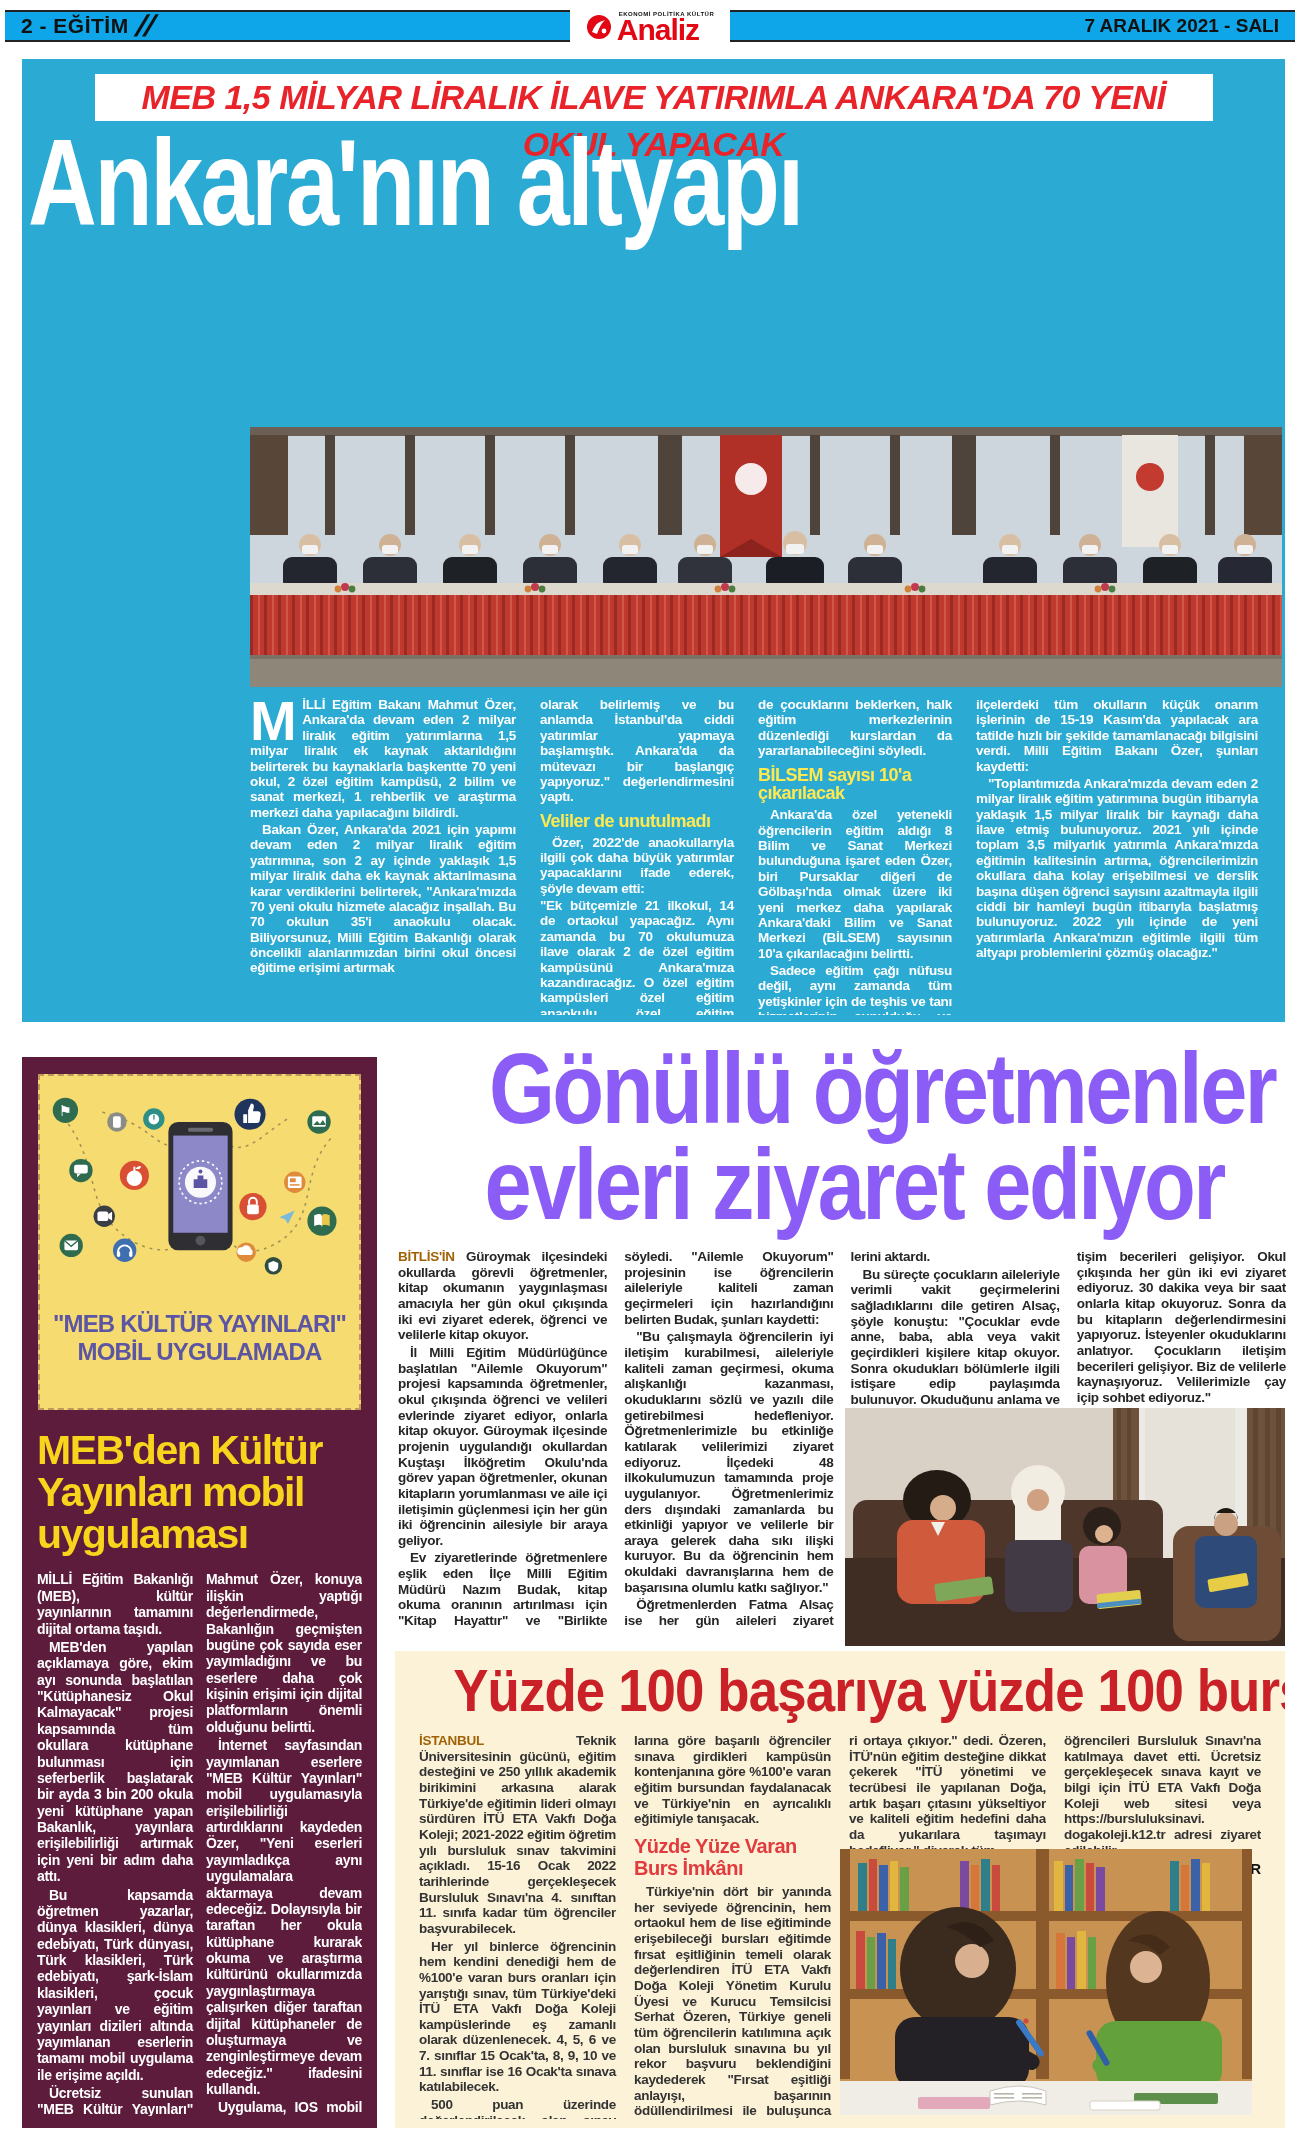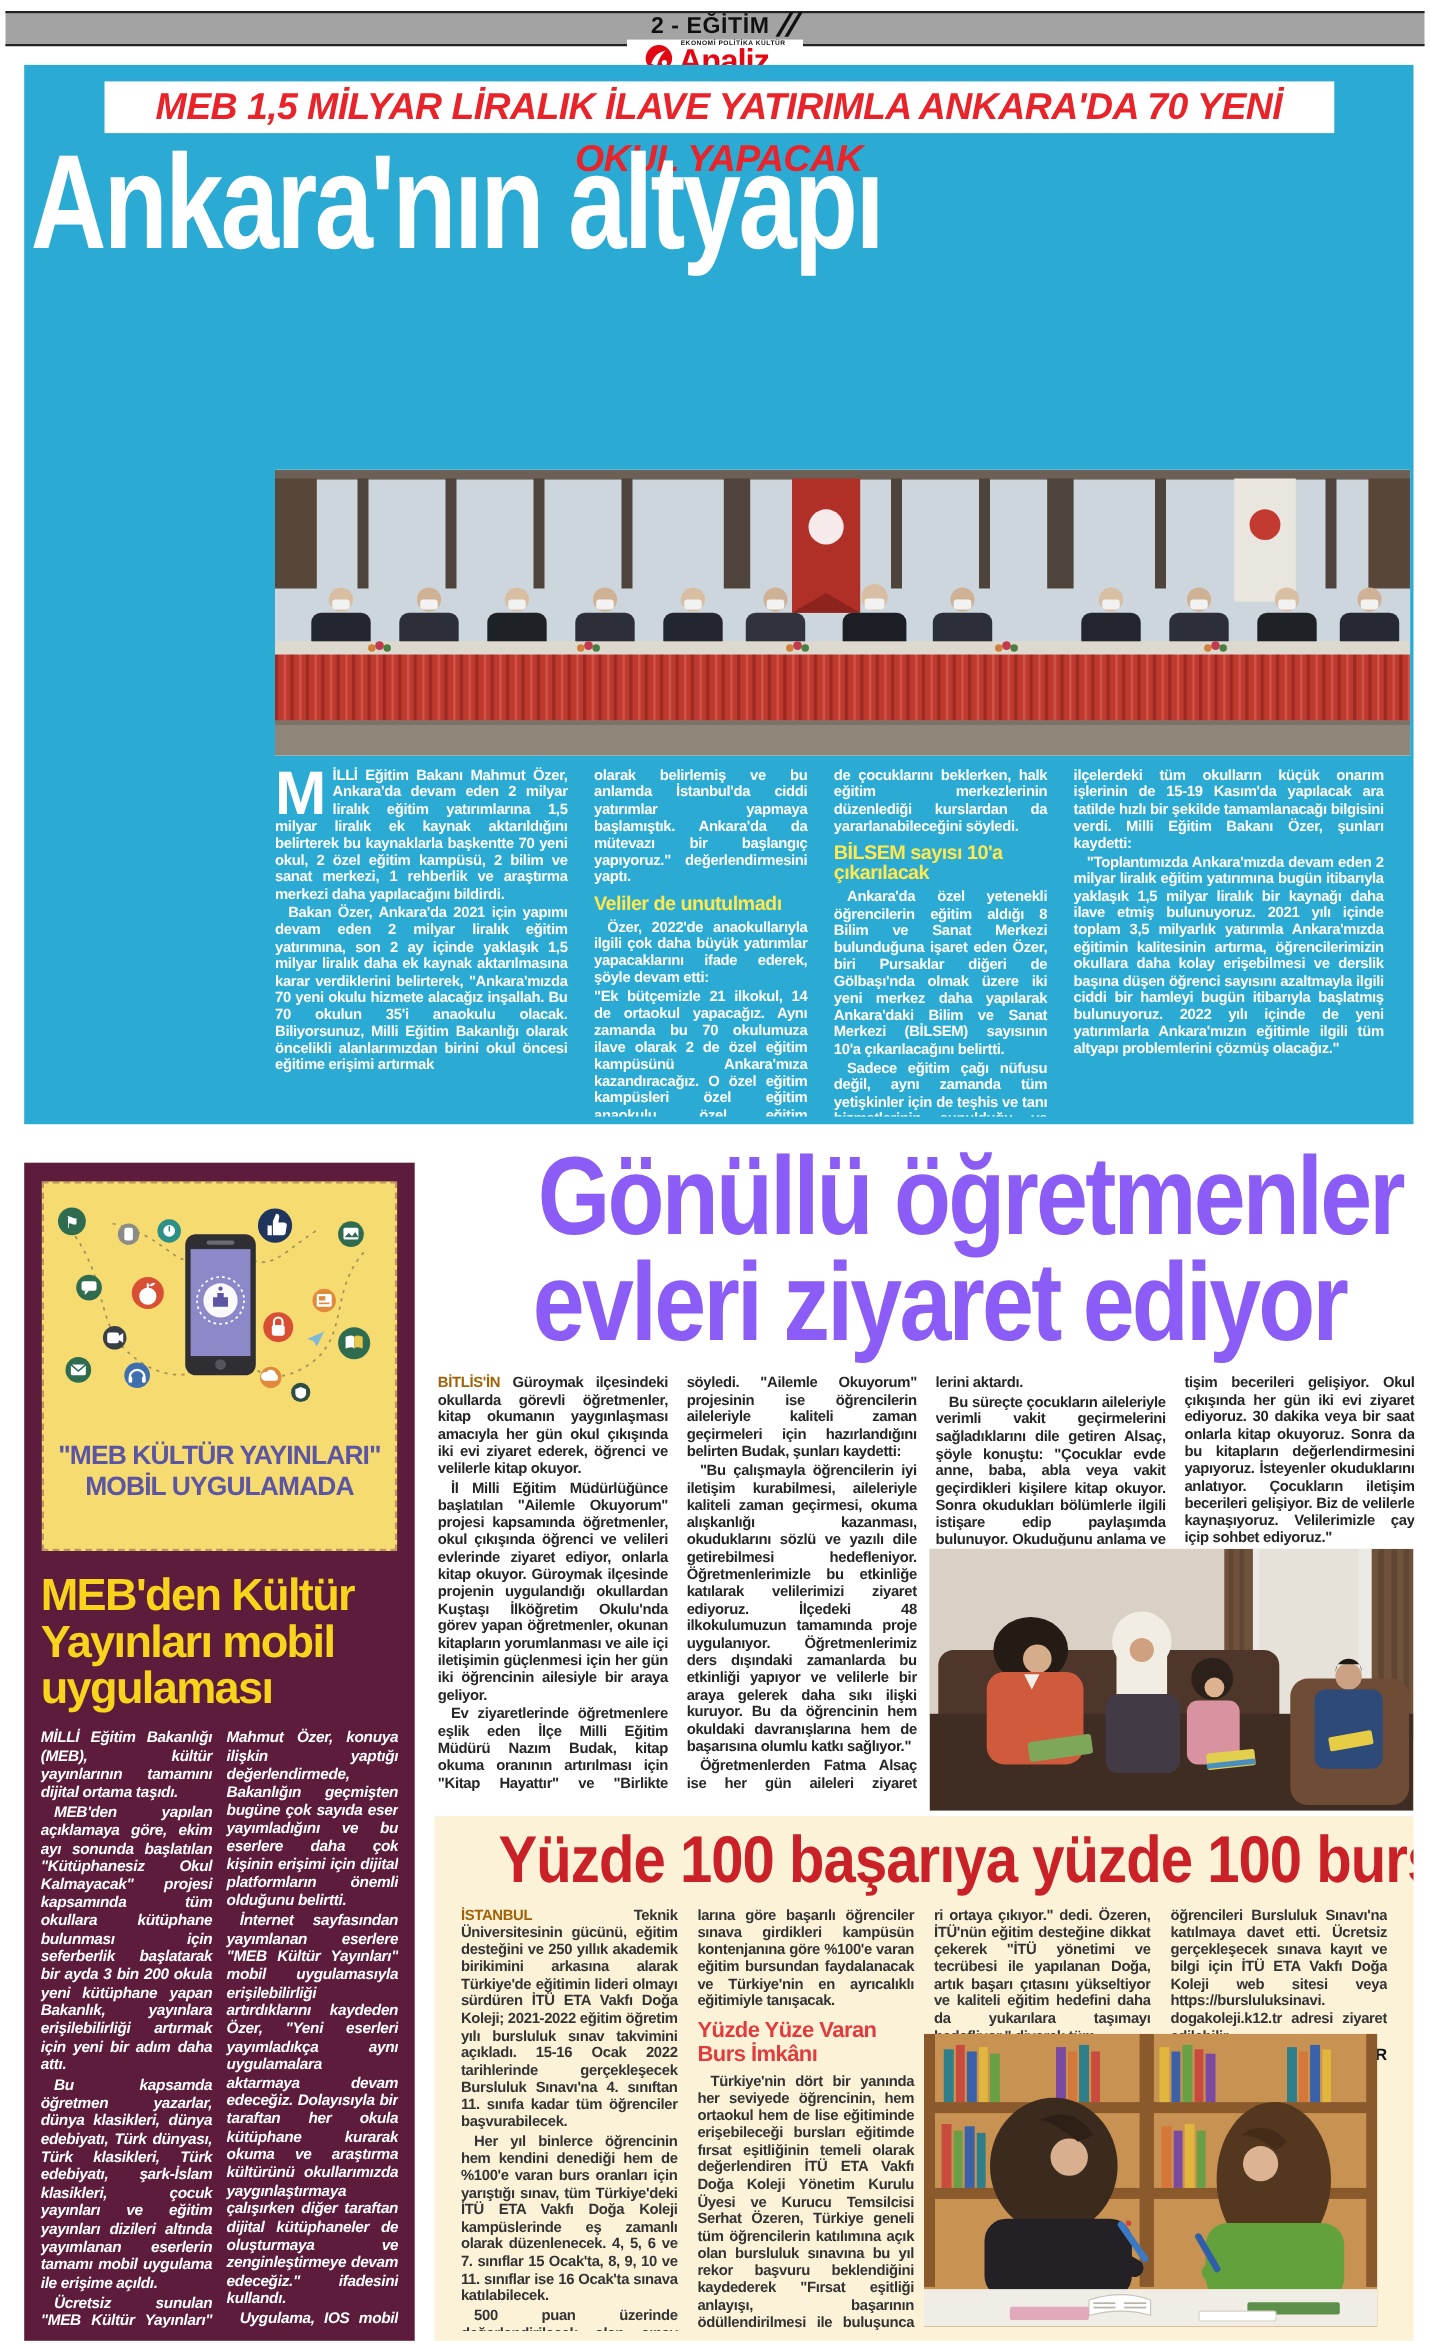--- a/index.html
+++ b/index.html
@@ -7,22 +7,22 @@
     --cream:#fcf2d7; --redhead:#c92127; --kickerred:#e8232a; --purple:#5b55a3; --subyellow:#ffe94f;
   }
   *{margin:0;padding:0;box-sizing:border-box;}
   html,body{background:#888;}
   .page{position:relative;width:1300px;height:2133px;background:#fff;margin:0 auto;
     font-family:"Liberation Sans","DejaVu Sans",sans-serif;overflow:hidden;}
   .preline{white-space:pre-line;}
   .sq{display:inline-block;white-space:nowrap;transform-origin:50% 50%;}
 
   
-  .topbar{position:absolute;top:10px;left:5px;right:5px;height:32px;background:#a3a3a3;
-    border-top:2px solid #222;border-bottom:2px solid #222;display:flex;align-items:center;flex-direction:column;}
+  .topbar{position:absolute;top:10px;left:5px;right:5px;height:32px;background:#0ea5e9;
+    border-top:2px solid #222;border-bottom:2px solid #222;display:flex;align-items:center;}
   .tb-left{display:flex;align-items:center;gap:8px;padding-left:16px;flex:1;}
   .tb-section{font-size:21px;font-weight:700;color:#111;letter-spacing:0.5px;}
   .tb-slashes{font-size:30px;font-weight:900;font-style:italic;color:#111;transform:skewX(-12deg);line-height:20px;}
   .tb-logo{position:relative;background:#fff;height:32px;padding:1px 16px 0;display:flex;align-items:center;gap:5px;}
   .logo-emblem{width:26px;height:26px;}
   .logo-stack{display:flex;flex-direction:column;align-items:flex-start;line-height:1;}
   .logo-tag{font-size:6px;font-weight:700;color:#111;letter-spacing:0.5px;margin-left:2px;}
   .logo-word{font-size:30px;font-weight:900;color:#e30613;letter-spacing:-1px;line-height:0.85;}
   .tb-date{flex:1;text-align:right;padding-right:16px;font-size:19px;font-weight:700;color:#111;}
 
@@ -46,21 +46,21 @@
 
   
   .culture{position:absolute;left:22px;top:1057px;width:355px;height:1071px;background:var(--maroon,#5d1c3c);overflow:hidden;}
   .cpanel{margin:17px 16px 0;height:336px;background:var(--panelyellow,#f6db70);
     border:2px dashed rgba(90,30,60,.35);padding:6px 4px 0;}
   .illus{width:100%;height:216px;display:block;}
   .cap{margin-top:12px;text-align:center;color:var(--purple,#5b55a3);font-weight:800;font-size:24px;
     line-height:1.18;letter-spacing:-0.8px;}
   .c-head{margin:20px 15px 0;color:var(--headyellow,#f8d41c);font-size:41px;font-weight:900;line-height:1.02;letter-spacing:-1.5px;}
   .c-cols{margin:16px 15px 0;display:flex;gap:13px;height:545px;overflow:hidden;}
-  .ccol{flex:1;font-style:italic;}
+  .ccol{flex:1;}
   .ccol p{font-size:14px;line-height:1.17;letter-spacing:-0.3px;font-weight:700;color:#fff;text-align:justify;margin-bottom:2px;}
   .ccol .ind{text-indent:12px;}
 
   
   .v-head{position:absolute;left:414px;top:1040px;width:888px;text-align:left;color:#8b5cf6;font-weight:900;}
   .v-head .line{font-size:101px;line-height:96px;}
   .v-head .sq{transform:scaleX(.84);letter-spacing:-3px;}
   .v-cols{position:absolute;left:398px;top:1249px;width:888px;height:380px;display:flex;gap:17px;overflow:hidden;}
   .vcol{flex:1;}
   .vcol p{font-size:13.5px;line-height:1.16;letter-spacing:-0.3px;font-weight:700;color:#262626;text-align:justify;margin-bottom:2px;}

